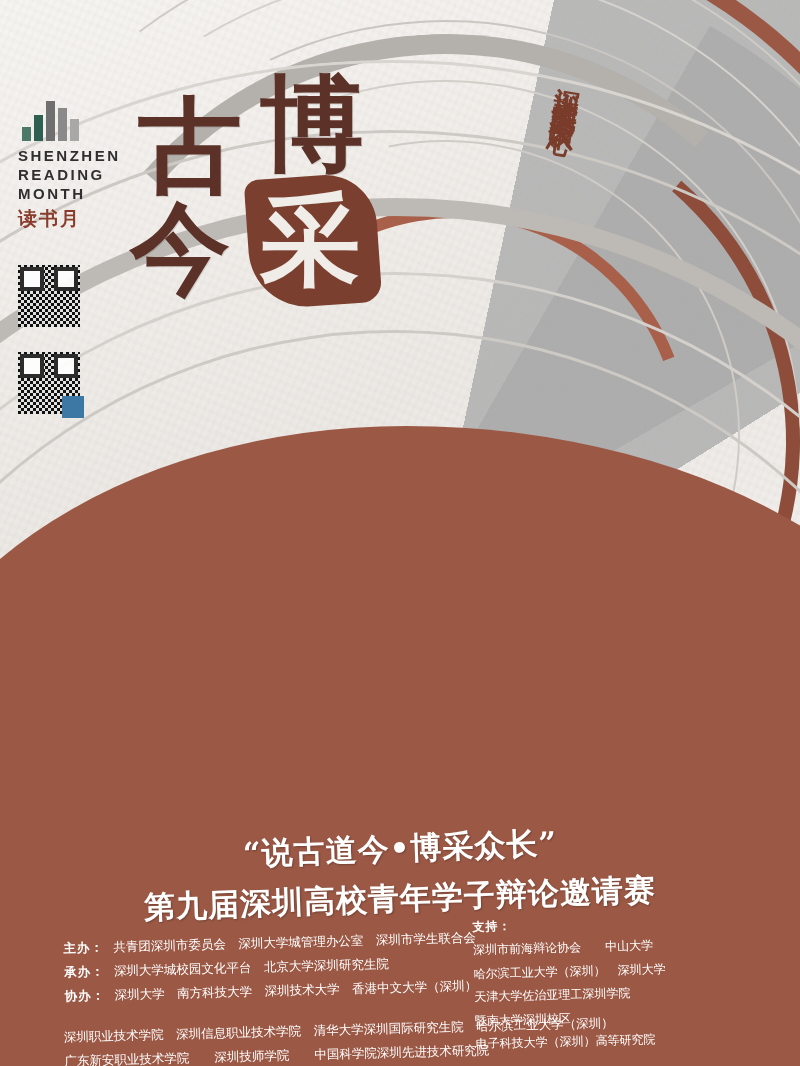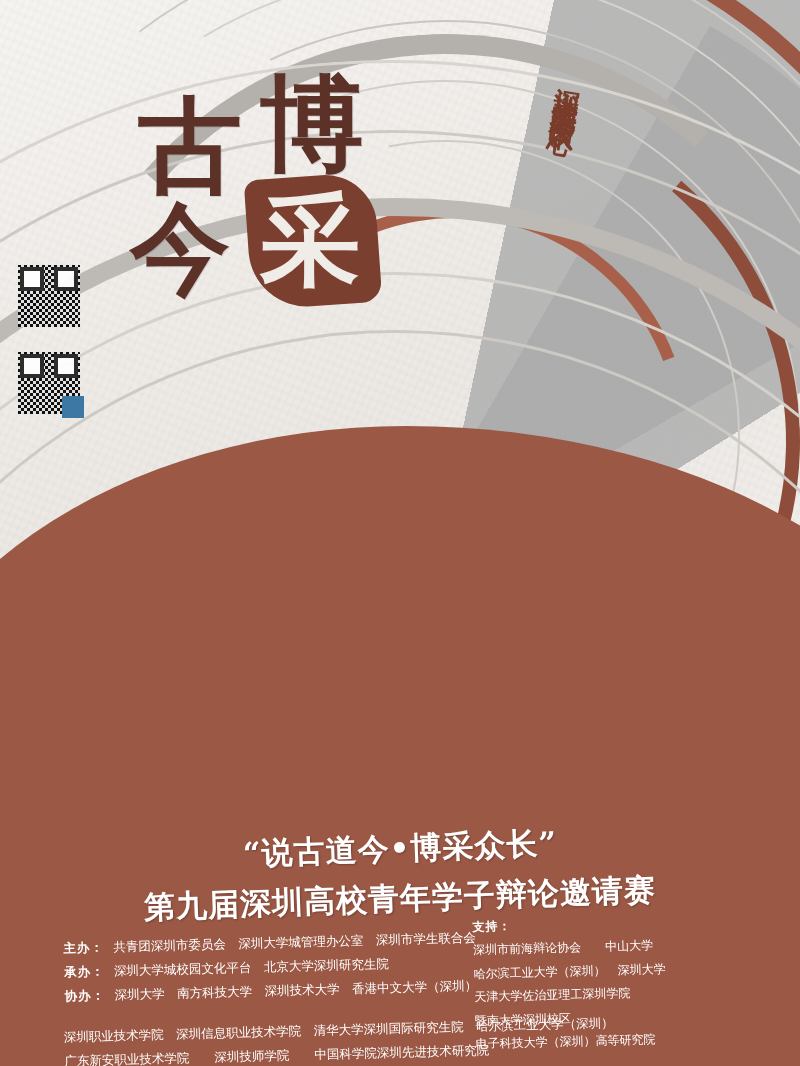--- a/index.html
+++ b/index.html
@@ -320,20 +320,35 @@
     <div class="ring" style="left:-250px; top:272px; width:1290px; height:1290px; border-width:3px;
                 border-color:#d4d0cb transparent transparent transparent; transform:rotate(2deg);"></div>
     <div class="ring" style="left:-200px; top:330px; width:1190px; height:1190px; border-width:3px;
                 border-color:#cdc9c4 transparent transparent transparent; transform:rotate(3deg);"></div>
   </div>
 
   <div class="whiteband" style="top:556px; height:200px; transform: rotate(-2.5deg);"></div>
 
   <div style="position:absolute; left:232px; top:476px; width:340px; height:160px; background:rgba(150,150,150,0.55);"></div>
 
+  <div class="logo">
+    <div class="logo-bars">
+      <i></i>
+        <i></i>
+        <i></i>
+        <i></i>
+        <i></i>
+    </div>
+    <div class="logo-en">
+      <div>SHENZHEN</div>
+      <div>READING</div>
+      <div>MONTH</div>
+    </div>
+    <div class="logo-cn">读书月</div>
+  </div>
 
   <div class="qr qr1"></div>
   <div class="qr qr2">
     <span class="qr-accent"></span>
   </div>
 
   <div class="brush">
     <div class="brush-ink"></div>
     <span class="ch c1">古</span>
     <span class="ch c2">博</span>

